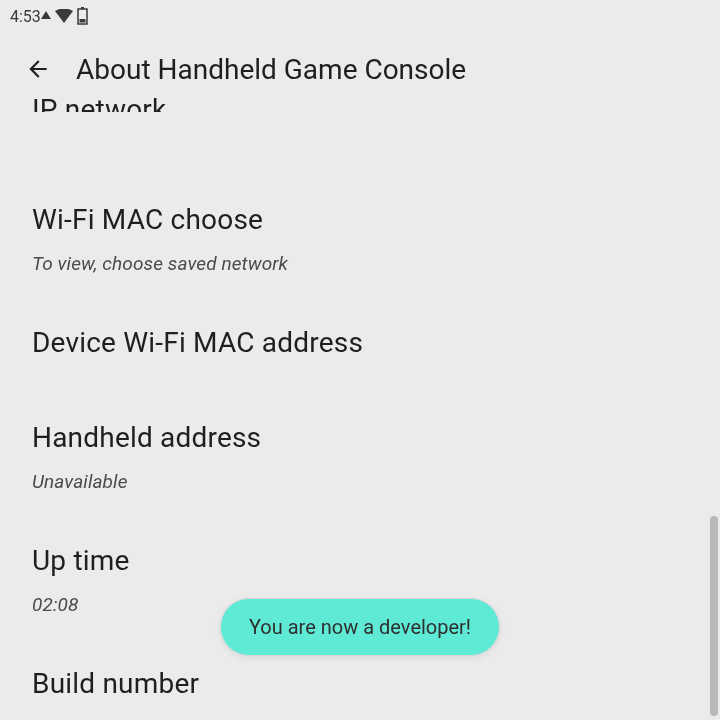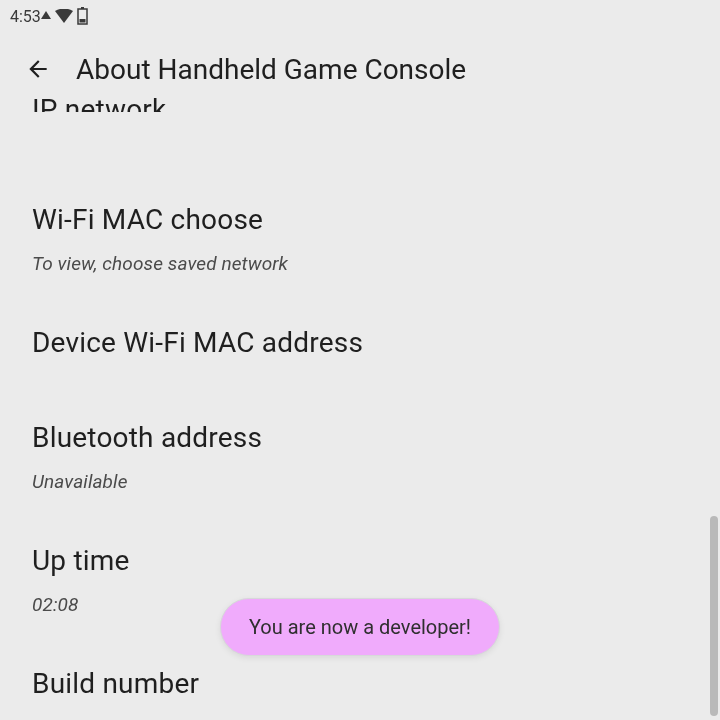--- a/index.html
+++ b/index.html
@@ -85,21 +85,21 @@
       font-style: italic;
     }
     .spacer-lg { height: 70px; }
     .spacer-md { height: 20px; }
     .spacer-sm { height: 10px; }
     .toast {
       position: absolute;
       left: 50%;
       transform: translateX(-50%);
       top: 598px;
-      background: #f0abfc;
+      background: #5eead4;
       border: 1px solid #d7d8da;
       border-radius: 30px;
       padding: 16px 28px;
       font-size: 20px;
       color: #2f2f2f;
       box-shadow: 0 2px 6px rgba(0,0,0,0.08);
       white-space: nowrap;
     }
     .scrollbar {
       position: absolute;
@@ -154,21 +154,21 @@
 
   <div class="spacer-sm"></div>
 
   <div class="item">
     <div class="item-title">Device Wi-Fi MAC address</div>
   </div>
 
   <div class="spacer-md"></div>
 
   <div class="item">
-    <div class="item-title">Bluetooth address</div>
+    <div class="item-title">Handheld address</div>
     <div class="item-sub">Unavailable</div>
   </div>
 
   <div class="spacer-sm"></div>
 
   <div class="item">
     <div class="item-title">Up time</div>
     <div class="item-sub">02:08</div>
   </div>
 

